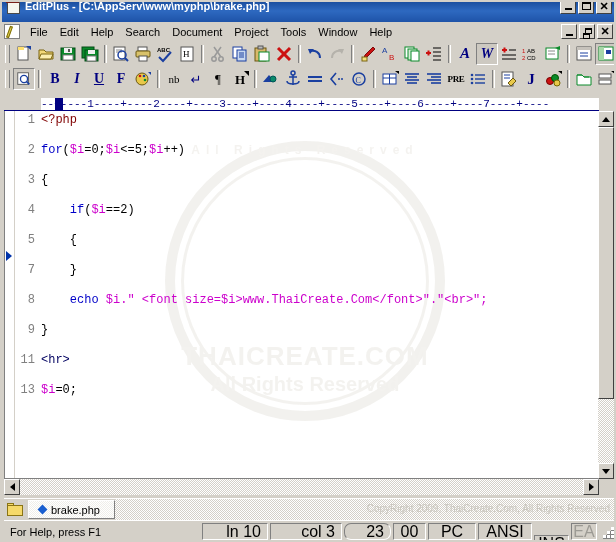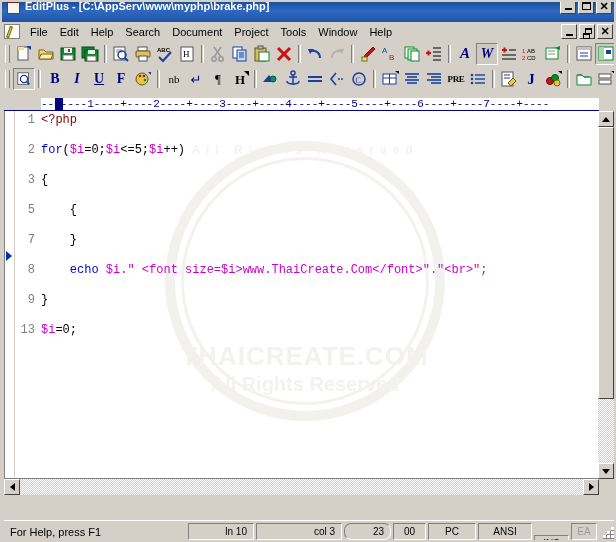--- a/index.html
+++ b/index.html
@@ -439,21 +439,21 @@
     box-sizing: border-box;
     border-top: 1px solid #ffffff;
   }
   .sb-cell {
     height: 17px;
     border: 1px solid #808080;
     border-right-color: #ffffff;
     border-bottom-color: #ffffff;
     box-sizing: border-box;
     display: flex; align-items: center;
-    font-size: 10px; color: #000;
+    font-size: 16px; color: #000;
     margin-right: 2px;
     flex: 0 0 auto;
   }
   .sb-help {
     flex: 1 1 auto;
     padding-left: 6px;
     font-size: 11px; color: #000;
     display: flex; align-items: center;
   }
   .sb-cell.r { justify-content: flex-end; padding-right: 6px; }
@@ -904,24 +904,26 @@
         <div class="wm-ring"></div>
         <div class="wm-ring2"></div>
         <div class="wm-arc">All Rights Reserved</div>
         <div class="wm-t1">THAICREATE.COM</div>
         <div class="wm-t2">All Rights Reserved</div>
       </div>
 
       <div class="code" id="code-lines"><span class="row"><span class="ln">1</span><span class="t-php">&lt;?php</span></span>
 <span class="row"><span class="ln">2</span><span class="t-kw">for</span><span class="t-plain">(</span><span class="t-var">$i</span><span class="t-plain">=0;</span><span class="t-var">$i</span><span class="t-plain">&lt;=5;</span><span class="t-var">$i</span><span class="t-plain">++)</span></span>
 <span class="row"><span class="ln">3</span><span class="t-plain">{</span></span>
+<span class="row"><span class="ln">4</span><span class="t-plain">    </span><span class="t-kw">if</span><span class="t-plain">(</span><span class="t-var">$i</span><span class="t-plain">==2)</span></span>
 <span class="row"><span class="ln">5</span><span class="t-plain">    {</span></span>
 <span class="row"><span class="ln">7</span><span class="t-plain">    }</span></span>
 <span class="row"><span class="ln">8</span><span class="t-plain">    </span><span class="t-kw">echo</span><span class="t-plain"> </span><span class="t-var">$i</span><span class="t-str">." &lt;font size=$i&gt;www.ThaiCreate.Com&lt;/font&gt;"."&lt;br&gt;";</span></span>
 <span class="row"><span class="ln">9</span><span class="t-plain">}</span></span>
+<span class="row"><span class="ln">11</span><span class="t-html">&lt;hr&gt;</span></span>
 <span class="row"><span class="ln">13</span><span class="t-var">$i</span><span class="t-plain">=0;</span></span>
 
 
 
 
 
 
 
 
 
@@ -945,25 +947,38 @@
       <div class="hs-arrow" style="left:0;">
           <span class="tri-left"></span>
         </div>
       <div class="hs-track" style="left:16px;right:16px;width:563px;"></div>
       <div class="hs-arrow" style="right:0;left:auto;">
           <span class="tri-right"></span>
         </div>
     </div>
   </div>
 
+  <div class="tabbar">
+    <div class="tab-folder">
+      <div class="f-tab"></div>
+        <div class="f-back"></div>
+    </div>
+    <div class="tab">
+      <span class="diamond"></span>
+      <span class="label">brake.php</span>
+    </div>
+    <div class="tabbar-fill">
+      <div class="copyright">CopyRight 2009, ThaiCreate.Com, All Rights Reserved</div>
+    </div>
+  </div>
 
   <div class="statusbar">
     <div class="sb-help">For Help, press F1</div>
     <div class="sb-cell r" style="width:66px;">ln 10</div>
-    <div class="sb-cell r" style="width:86px;">col 3</div>
+    <div class="sb-cell r" style="width:72px;">col 3</div>
     <div class="sb-cell r" style="width:47px;border-radius:7px;">23</div>
     <div class="sb-cell c" style="width:33px;">00</div>
     <div class="sb-cell c" style="width:48px;">PC</div>
     <div class="sb-cell c" style="width:54px;">ANSI</div>
     <div class="sb-cell c" style="width:35px;margin-top:24px;">INS</div>
     <div class="sb-cell c dim" style="width:26px;">EA</div>
     <div class="sb-grip">
       <i style="left:10px;top:2px;"></i>
       <i style="left:6px;top:6px;"></i>
         <i style="left:10px;top:6px;"></i>

